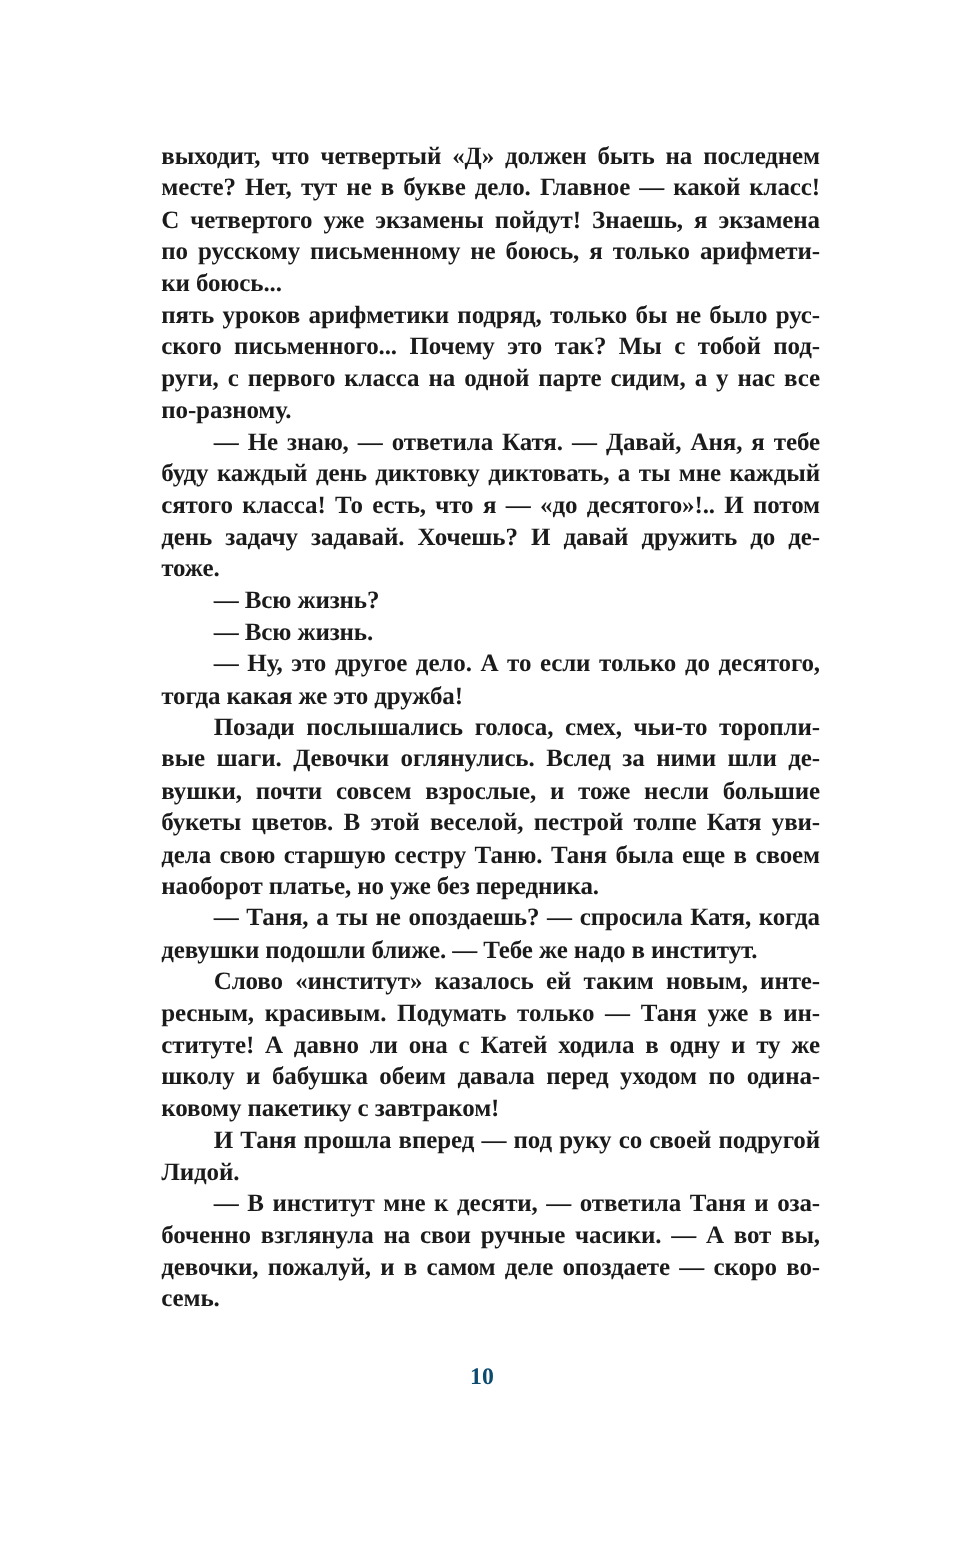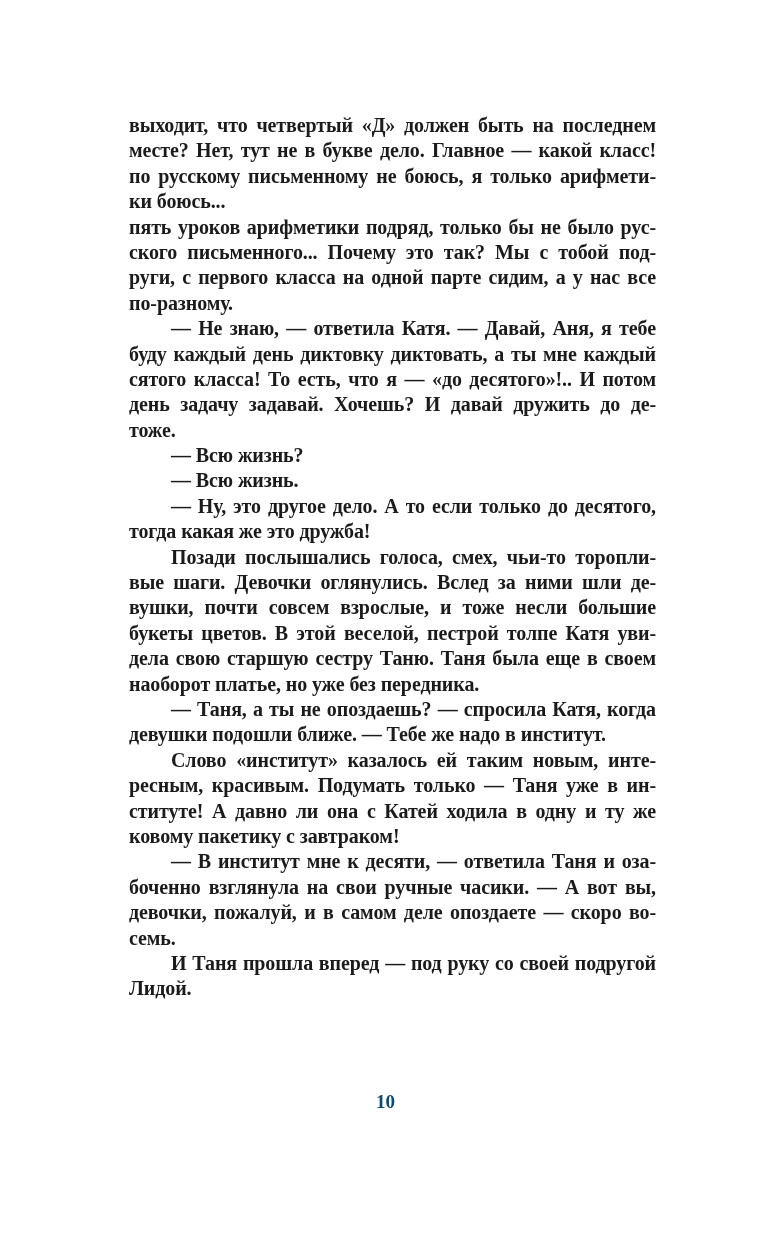--- a/index.html
+++ b/index.html
@@ -62,20 +62,21 @@
   }
 </style>
 </head>
 <body style="background: rgb(255, 255, 255); color: rgb(27, 27, 27);">
 
 <div class="book-page">
   <div class="text-block">
       <div class="paragraph">
         <div class="line">выходит, что четвертый «Д» должен быть на последнем</div>
         <div class="line">месте? Нет, тут не в букве дело. Главное — какой класс!</div>
+        <div class="line">С четвертого уже экзамены пойдут! Знаешь, я экзамена</div>
         <div class="line">по русскому письменному не боюсь, я только арифмети-</div>
         <div class="line last">ки боюсь...</div>
       </div>
       <div class="paragraph">
         <div class="line">пять уроков арифметики подряд, только бы не было рус-</div>
         <div class="line">ского письменного... Почему это так? Мы с тобой под-</div>
         <div class="line">руги, с первого класса на одной парте сидим, а у нас все</div>
         <div class="line last">по-разному.</div>
       </div>
       <div class="paragraph">
@@ -104,27 +105,28 @@
         <div class="line last">наоборот платье, но уже без передника.</div>
       </div>
       <div class="paragraph">
         <div class="line indent">— Таня, а ты не опоздаешь? — спросила Катя, когда</div>
         <div class="line last">девушки подошли ближе. — Тебе же надо в институт.</div>
       </div>
       <div class="paragraph">
         <div class="line indent">Слово «институт» казалось ей таким новым, инте-</div>
         <div class="line">ресным, красивым. Подумать только — Таня уже в ин-</div>
         <div class="line">ституте! А давно ли она с Катей ходила в одну и ту же</div>
+        <div class="line">школу и бабушка обеим давала перед уходом по одина-</div>
         <div class="line last">ковому пакетику с завтраком!</div>
+      </div>
+      <div class="paragraph">
+        <div class="line indent">И Таня прошла вперед — под руку со своей подругой</div>
+        <div class="line last">Лидой.</div>
       </div>
       <div class="paragraph">
         <div class="line indent">— В институт мне к десяти, — ответила Таня и оза-</div>
         <div class="line">боченно взглянула на свои ручные часики. — А вот вы,</div>
         <div class="line">девочки, пожалуй, и в самом деле опоздаете — скоро во-</div>
         <div class="line last">семь.</div>
       </div>
-      <div class="paragraph">
-        <div class="line indent">И Таня прошла вперед — под руку со своей подругой</div>
-        <div class="line last">Лидой.</div>
-      </div>
     </div>
   <div class="page-number">10</div>
 </div>
 
 </body></html>

